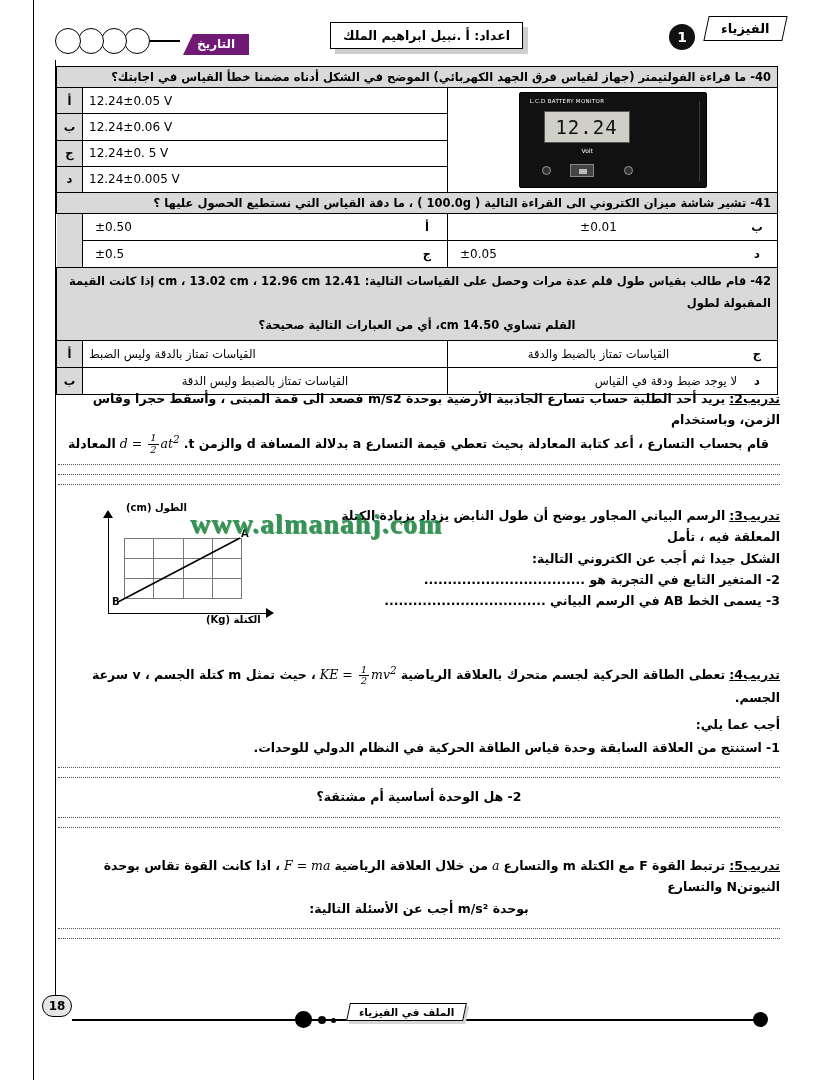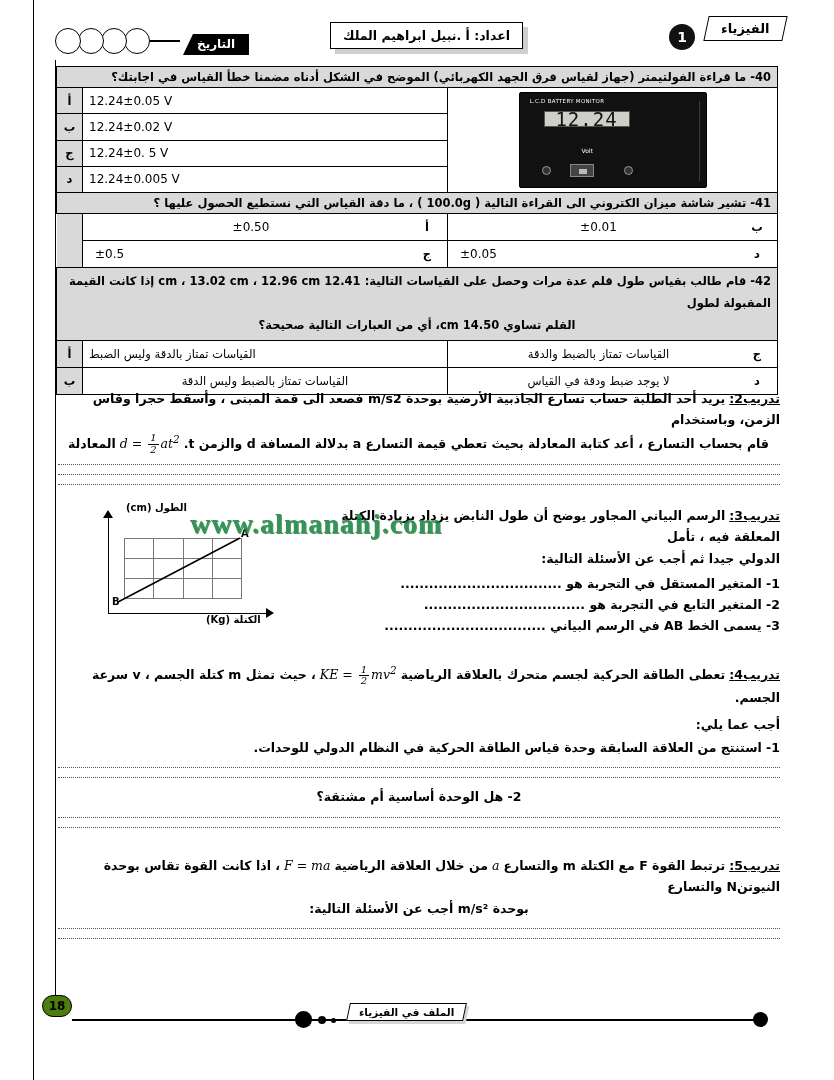--- a/index.html
+++ b/index.html
@@ -32,21 +32,21 @@
   .circles { position:absolute; left:58px; top:28px; display:flex; align-items:center; }
   .circles .c {
     width:26px; height:26px; border:1.6px solid #000; border-radius:50%;
     margin-left:-3px; background:#fff;
   }
   .circles .tail {
     width:30px; height:2px; background:#000; margin-right:-2px;
   }
   .date-badge {
     position:absolute; left:183px; top:34px;
-    background:#000000; color:#fff; font-size:12px; font-weight:bold;
+    background:#701a75; color:#fff; font-size:12px; font-weight:bold;
     padding:3px 14px 4px 14px;
     clip-path: polygon(10px 0, 100% 0, 100% 100%, 0 100%);
   }
   .date-badge::after{
     content:""; position:absolute; right:-1px; top:0; width:0; height:0;
   }
   .prep-box {
     position:absolute; left:330px; top:22px;
     border:1.4px solid #000; background:#fff;
     padding:5px 12px; font-size:12.5px; font-weight:bold;
@@ -90,21 +90,21 @@
   
   .device {
     width:188px; height:96px; background:#111; border:1px solid #000;
     position:relative; margin:0 auto; border-radius:2px;
   }
   .device .brand {
     position:absolute; top:5px; left:10px; color:#fff; font-size:5.5px;
     letter-spacing:.3px; direction:ltr;
   }
   .device .lcd {
-    position:absolute; top:18px; left:24px; width:86px; height:16px;
+    position:absolute; top:18px; left:24px; width:86px; height:32px;
     background:#cfcfc7; border:1px solid #555; display:flex;
     align-items:center; justify-content:center;
   }
   .device .lcd span {
     font-family:"DejaVu Sans Mono", monospace; font-size:19px; color:#111;
     direction:ltr; letter-spacing:1px;
   }
   .device .volt {
     position:absolute; top:54px; left:62px; color:#fff; font-size:6px; direction:ltr;
   }
@@ -174,21 +174,21 @@
     text-shadow:1px 1px 0 #2d8a3f;
     pointer-events:none;
   }
 
   
   .footer { position:absolute; left:0; top:985px; width:834px; height:60px; }
   .pagenum {
     position:absolute; left:42px; top:10px; width:30px; height:22px;
     border:1.3px solid #000; border-radius:11px;
     display:flex; align-items:center; justify-content:center;
-    font-size:12px; font-weight:bold; background:#4d7c0f;
+    font-size:12px; font-weight:bold; background:#e5e5e5;
   }
   .foot-line {
     position:absolute; left:72px; top:34px; width:690px; height:1.6px; background:#000;
   }
   .foot-dot {
     position:absolute; border-radius:50%; background:#000;
   }
   .foot-badge {
     position:absolute; left:348px; top:18px;
     border:1.3px solid #000; background:#fff; font-size:10.5px; font-weight:bold;
@@ -239,21 +239,21 @@
           <div class="knob"></div>
           <div class="pin l"></div>
           <div class="pin r"></div>
           <div class="sideline"></div>
         </div>
       </td>
       <td class="ltr">12.24±0.05 V</td>
       <td class="lbl">أ</td>
     </tr>
     <tr>
-      <td class="ltr">12.24±0.02 V</td>
+      <td class="ltr">12.24±0.06 V</td>
       <td class="lbl">ب</td>
     </tr>
     <tr>
       <td class="ltr">12.24±0. 5 V</td>
       <td class="lbl">ج</td>
     </tr>
     <tr>
       <td class="ltr">12.24±0.005 V</td>
       <td class="lbl">د</td>
     </tr>
@@ -270,21 +270,21 @@
             <td style="border:0; text-align:center;margin-top:24px;" class="ltr">±0.01</td>
           </tr>
         </tbody>
             </table>
       </td>
       <td>
         <table style="width:100%; border:0; border-collapse:collapse;">
           <tbody>
                 <tr>
             <td style="border:0; text-align:center; width:28px; font-weight:bold;">أ</td>
-            <td style="border:0;text-align:center;" class="ltr">±0.50</td>
+            <td style="border:0;" class="ltr">±0.50</td>
           </tr>
         </tbody>
             </table>
       </td>
       <td class="lbl" style="border:0;"></td>
     </tr>
     <tr>
       <td>
         <table style="width:100%; border:0; border-collapse:collapse;">
           <tbody>
@@ -327,21 +327,21 @@
       </td>
       <td style="text-align:left">القياسات تمتاز بالدقة وليس الضبط</td>
       <td class="lbl">أ</td>
     </tr>
     <tr>
       <td>
         <table style="width:100%; border:0; border-collapse:collapse;">
           <tbody>
                 <tr>
             <td style="border:0; text-align:center; width:28px; font-weight:bold;">د</td>
-            <td style="border:0; text-align:center;">لا يوجد ضبط ودقة في القياس</td>
+            <td style="border:0; ">لا يوجد ضبط ودقة في القياس</td>
           </tr>
         </tbody>
             </table>
       </td>
       <td style="text-align:center">القياسات تمتاز بالضبط وليس الدقة</td>
       <td class="lbl">ب</td>
     </tr>
   </tbody>
     </table>
 
@@ -360,22 +360,21 @@
     <div class="dots"></div>
     <div class="dots"></div>
     <div class="dots"></div>
   </div>
 
   <div class="ex" style="left:300px; top:505px; width:480px;">
     <div>
       <span class="ex-title">تدريب3:</span>
       <span class="bold">الرسم البياني المجاور يوضح أن طول النابض يزداد بزيادة الكتلة المعلقة فيه ، تأمل</span>
     </div>
-    <div class="bold">الدولي جيدا ثم أجب عن الأسئلة التالية:</div>
-    <div class="bold" style="margin-top:4px">1- المتغير المستقل في التجربة هو ..................................</div>
+    <div class="bold">الشكل جيدا ثم أجب عن الكتروني التالية:</div>
     <div class="bold">2- المتغير التابع في التجربة هو ..................................</div>
     <div class="bold">3- يسمى الخط AB في الرسم البياني ..................................</div>
   </div>
 
   <div class="graph">
     <div class="lbl-y">الطول (cm)</div>
     <div class="axis-v"></div>
     <div class="arrow-up"></div>
     <div class="axis-h"></div>
     <div class="arrow-right"></div>

